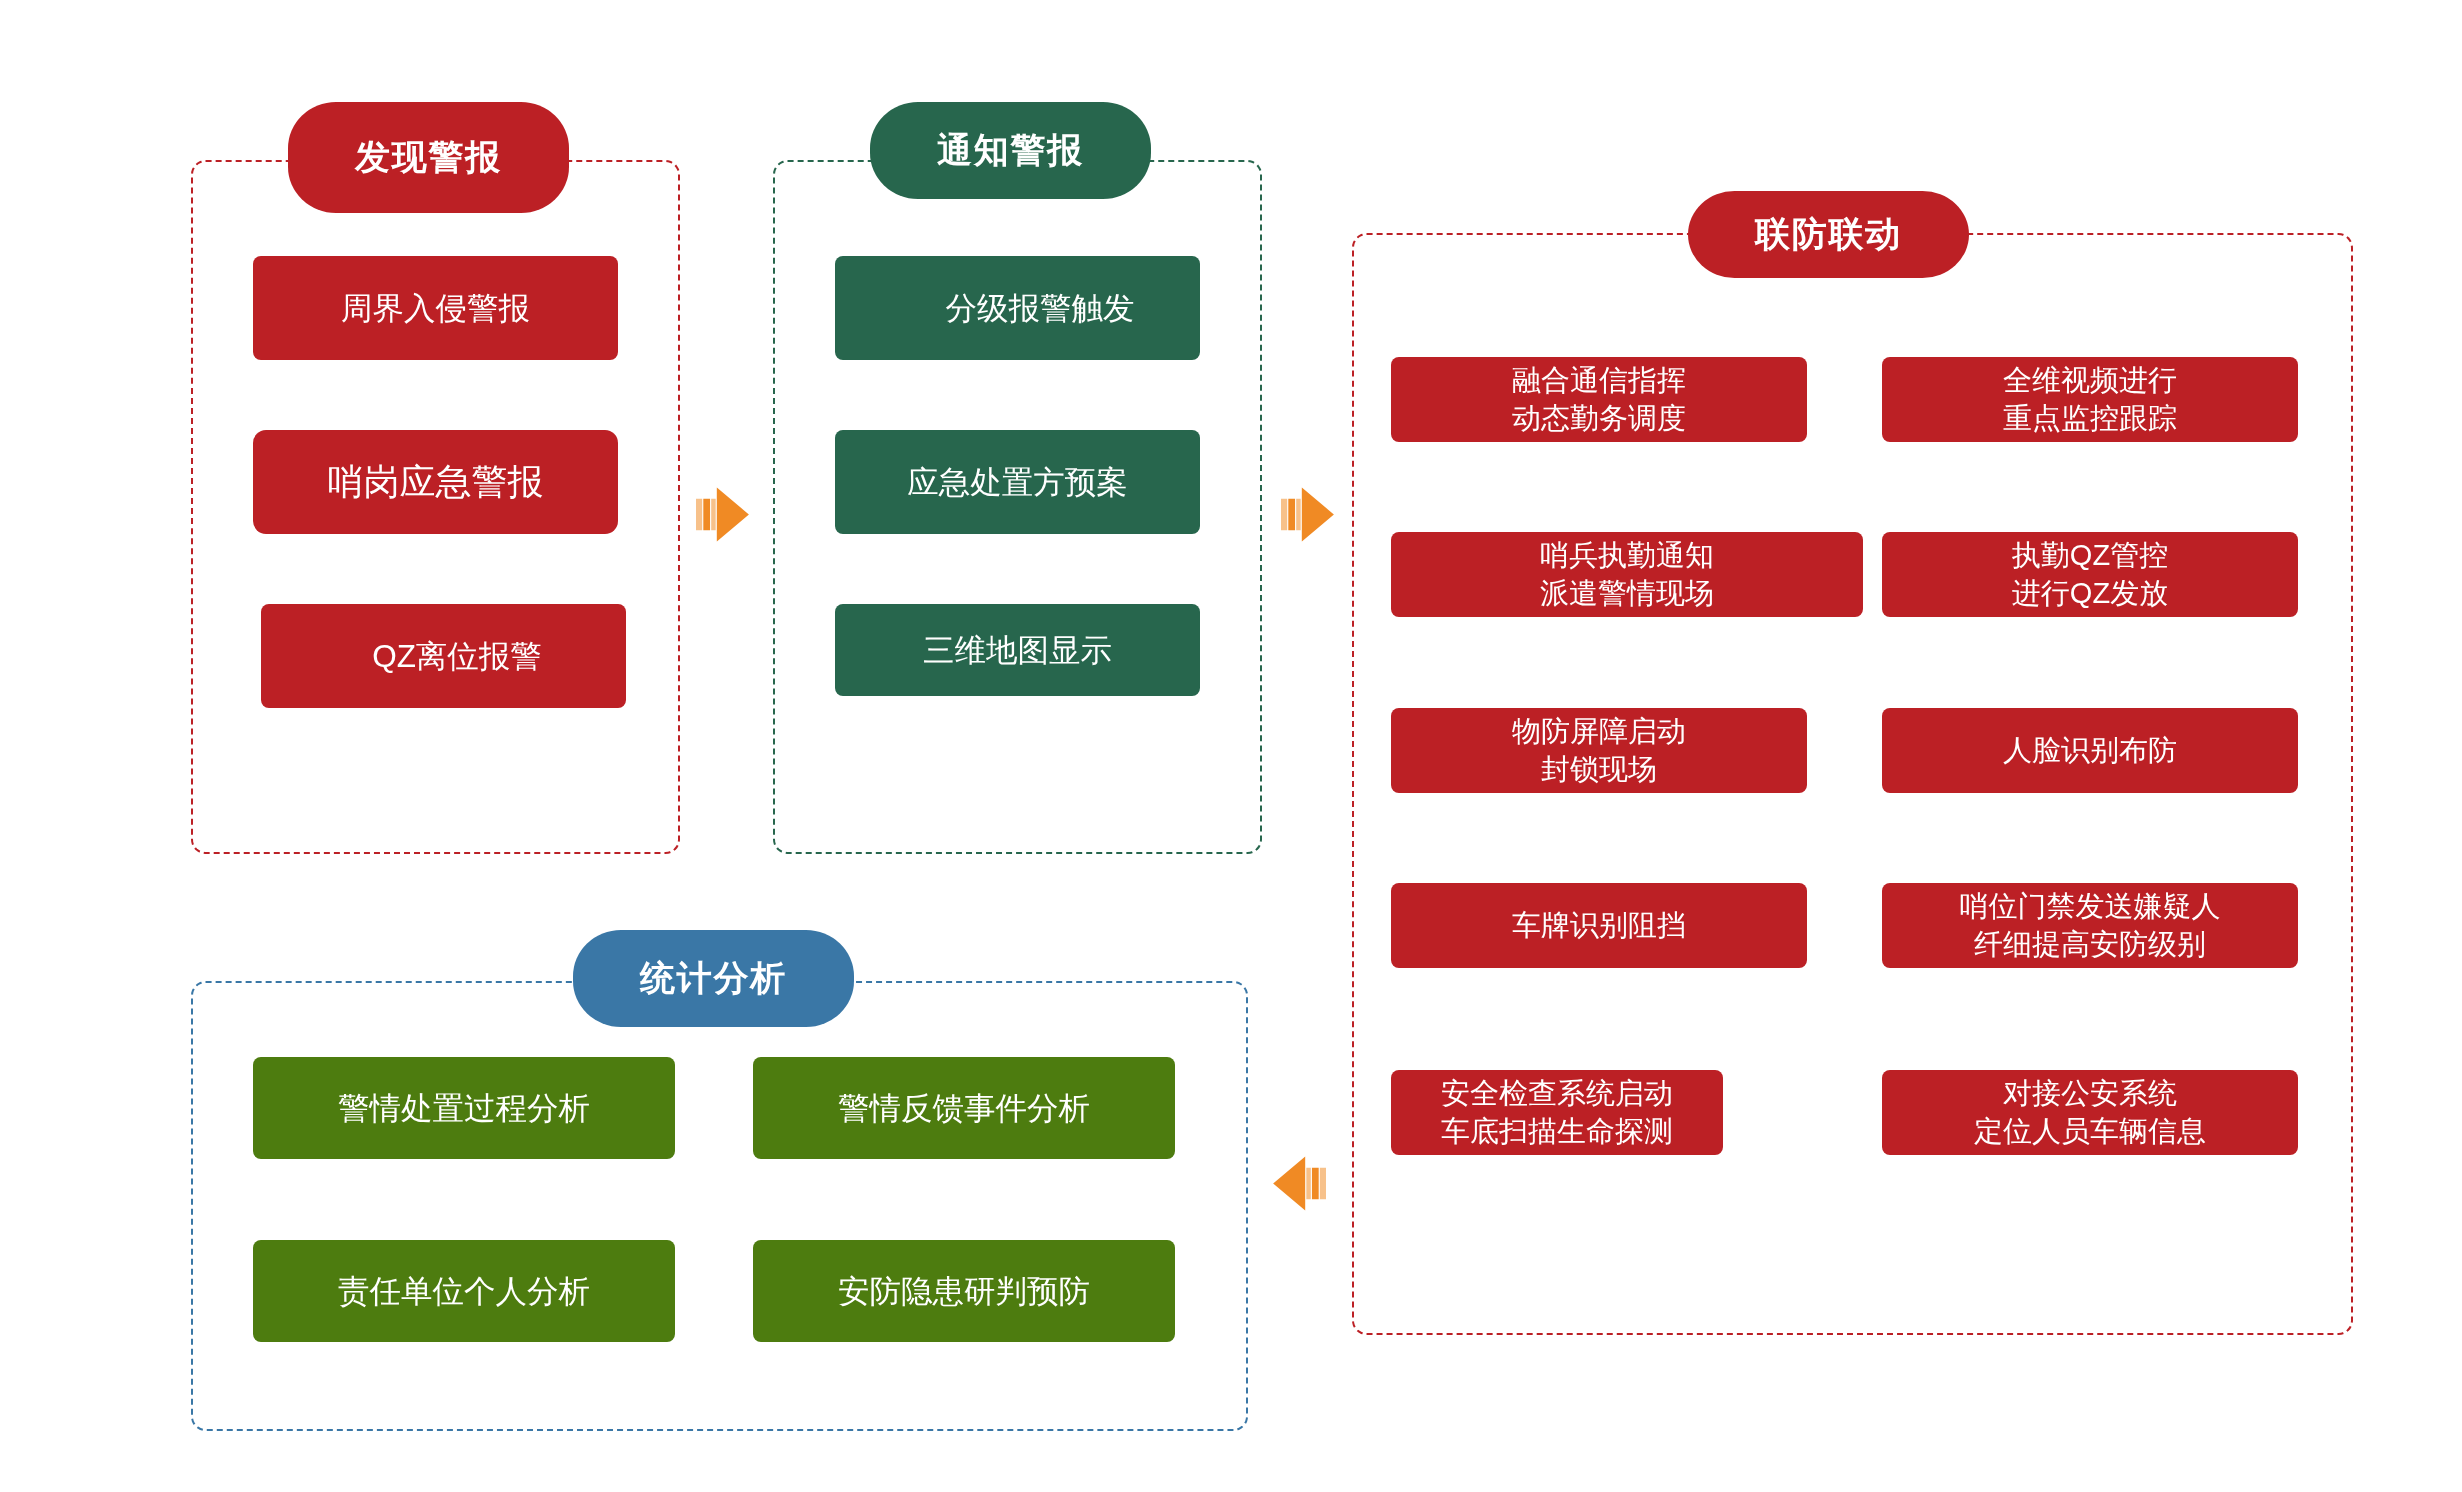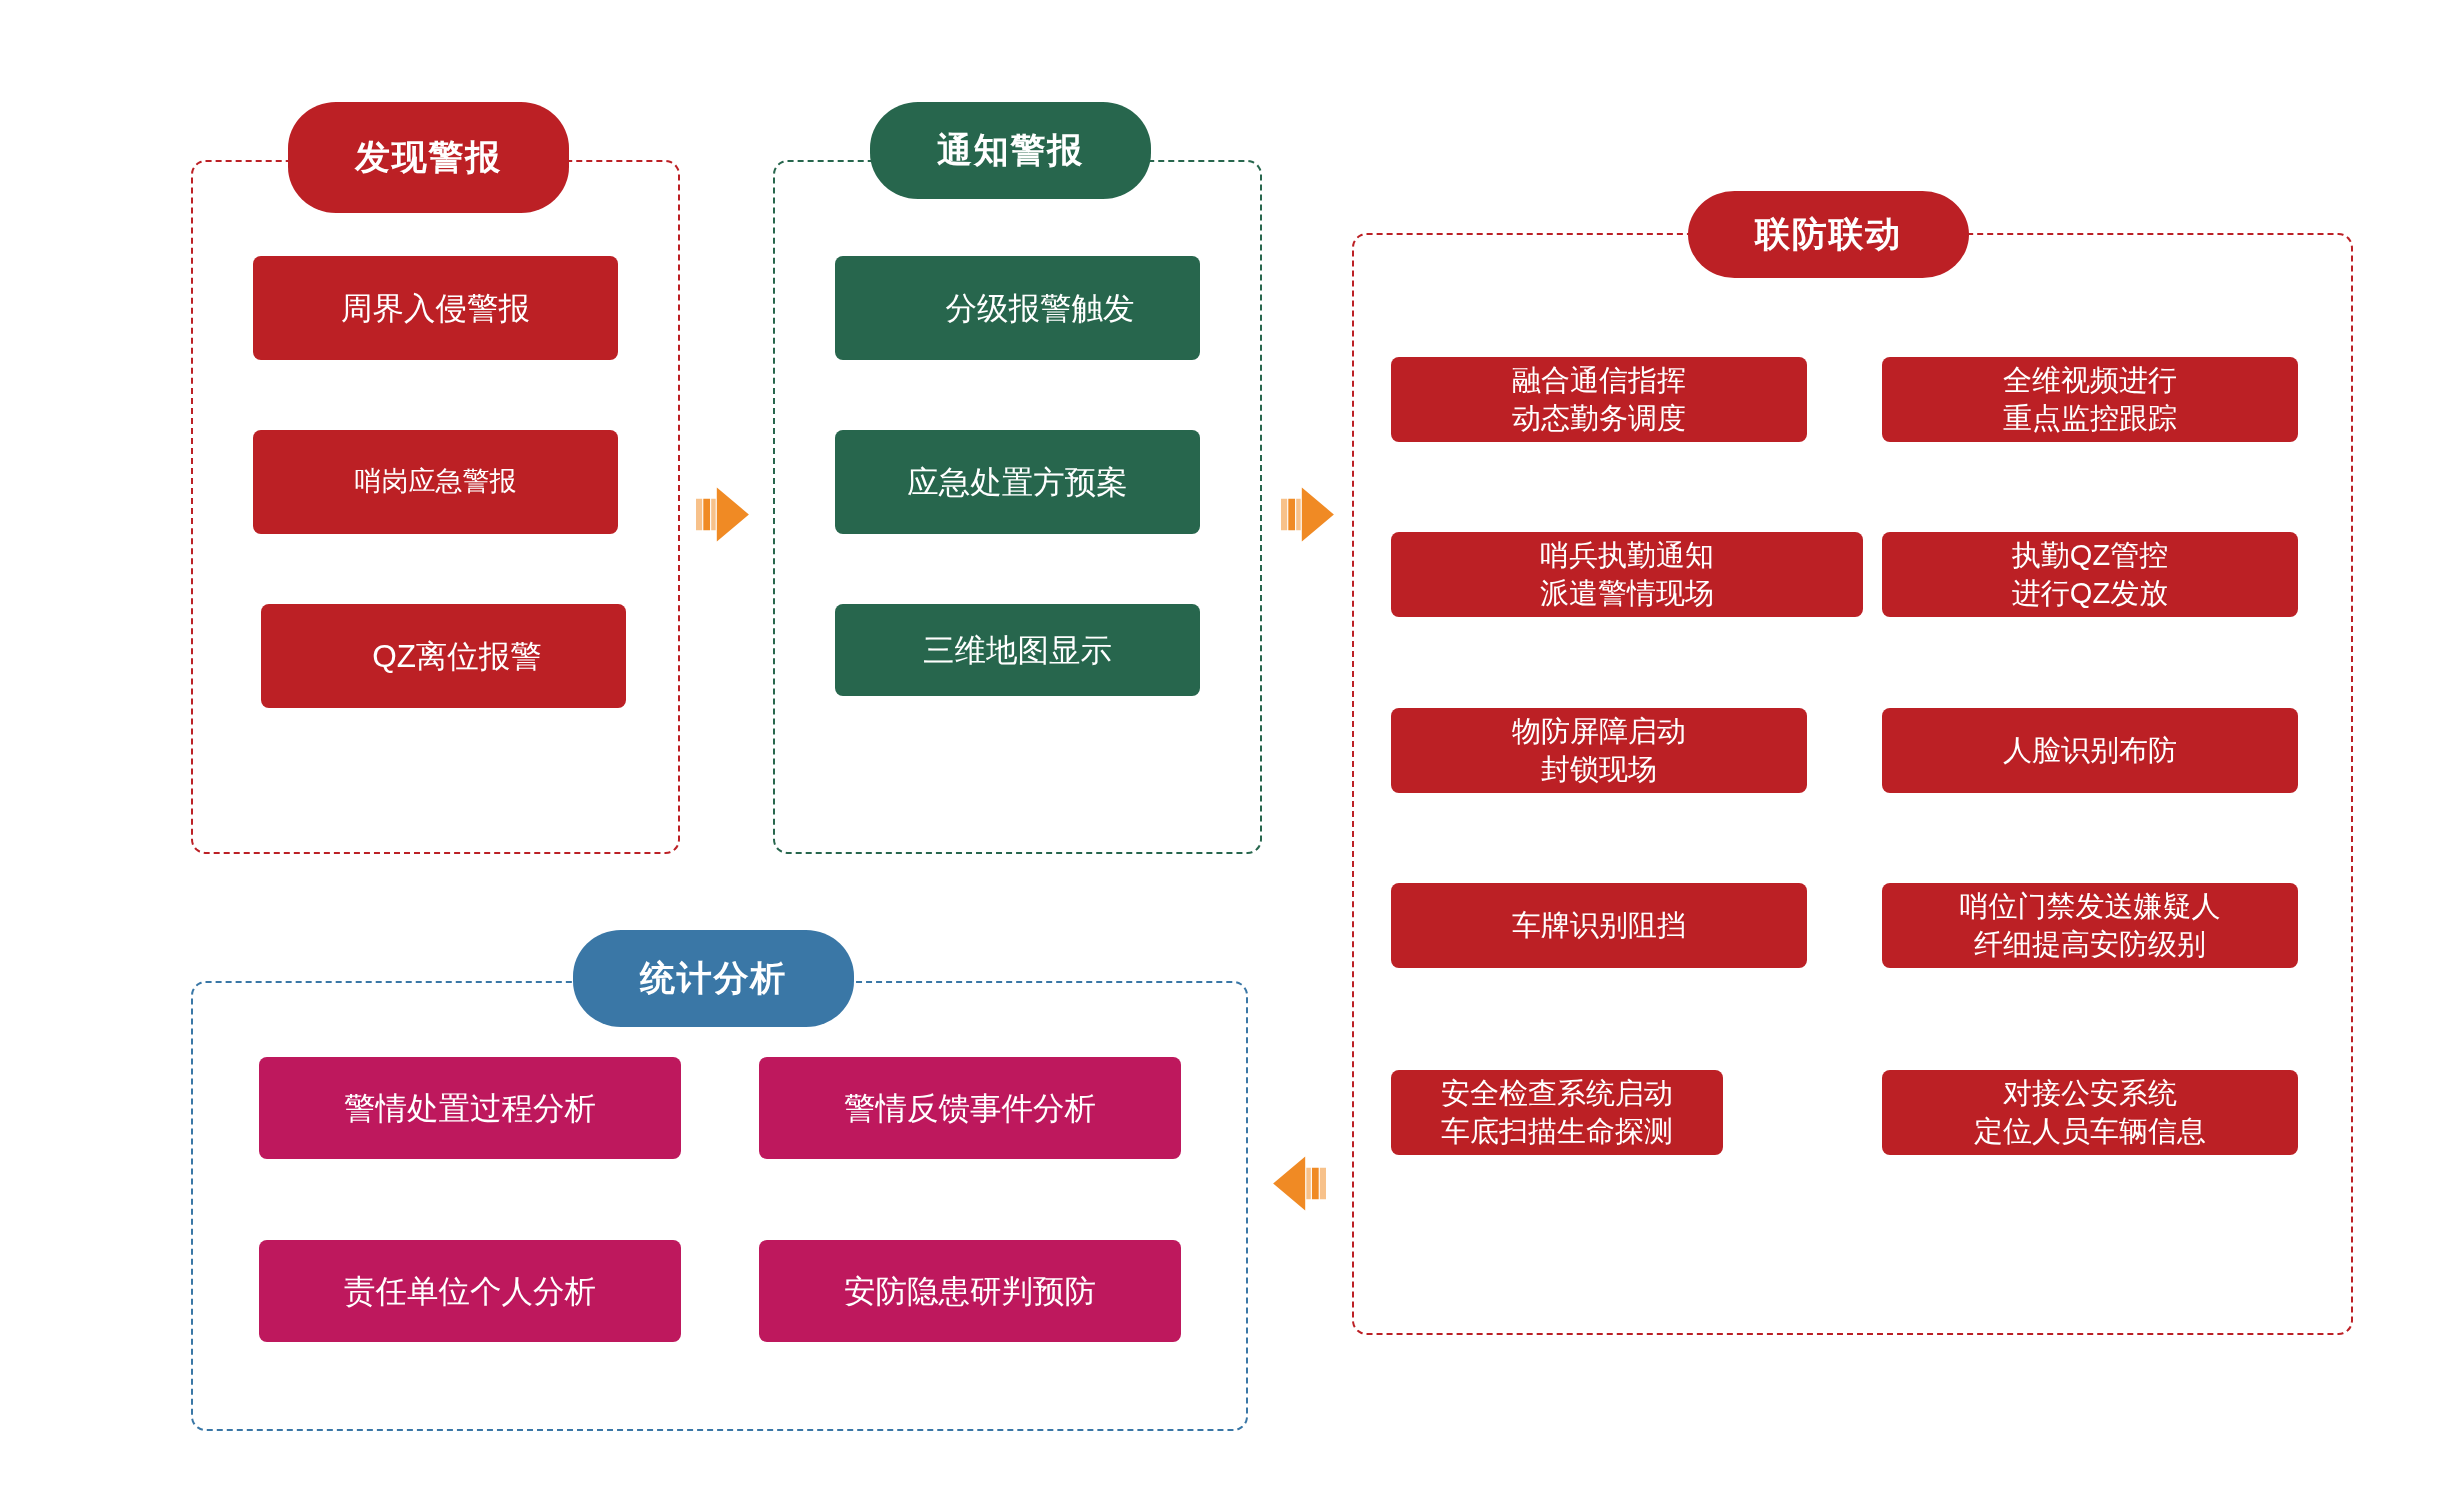--- a/index.html
+++ b/index.html
@@ -59,41 +59,41 @@
     justify-content: center;
     color: #ffffff;
     text-align: center;
     border-radius: 7.9px;
     line-height: 1.3;
     white-space: pre-line;
     z-index: 3;
   }
   .box.red   { background: #bc2025; }
   .box.green { background: #27664d; }
-  .box.blue  { background: #be185d; margin-left: 6px; }
+  .box.blue  { background: #4d7c0f; }
 
   
   .arrow {
     position: absolute;
     z-index: 6;
   }
   .arrow svg { display: block; }
 </style>
 </head>
 <body>
 
 <div id="stage">
 
   <div class="frame red" style="left:191px; top:160px; width:489px; height:694px;"></div>
 
   <div class="pill red" style="left:288px; top:102px; width:281px; height:111px; border-radius:48px/46px; font-size:35px;">发现警报</div>
 
   <div class="box red" style="left:253px; top:256px; width:365px; height:104px; font-size:31.5px;">周界入侵警报</div>
 
-  <div class="box red" style="left:253px; top:430px; width:365px; height:104px; font-size:27px;">哨岗应急警报</div>
+  <div class="box red" style="left:253px; top:430px; width:365px; height:104px; font-size:36px;border-radius:13px;">哨岗应急警报</div>
 
   <div class="box red" style="left:261px; top:604px; width:365px; height:104px; font-size:31.5px;padding-left:27px;">QZ离位报警</div>
 
   <div class="arrow" style="left:696px; top:483px;">
     <svg width="54" height="63" viewBox="0 0 96 112" aria-hidden="true">
       <rect x="0" y="28" width="11" height="56" fill="#f7c18a"></rect>
       <rect x="13" y="28" width="12" height="56" fill="#f08a24"></rect>
       <rect x="27" y="28" width="8" height="56" fill="#f7c18a"></rect>
       <polygon points="37,8 37,104 94,56" fill="#f08a24"></polygon>
     </svg>

